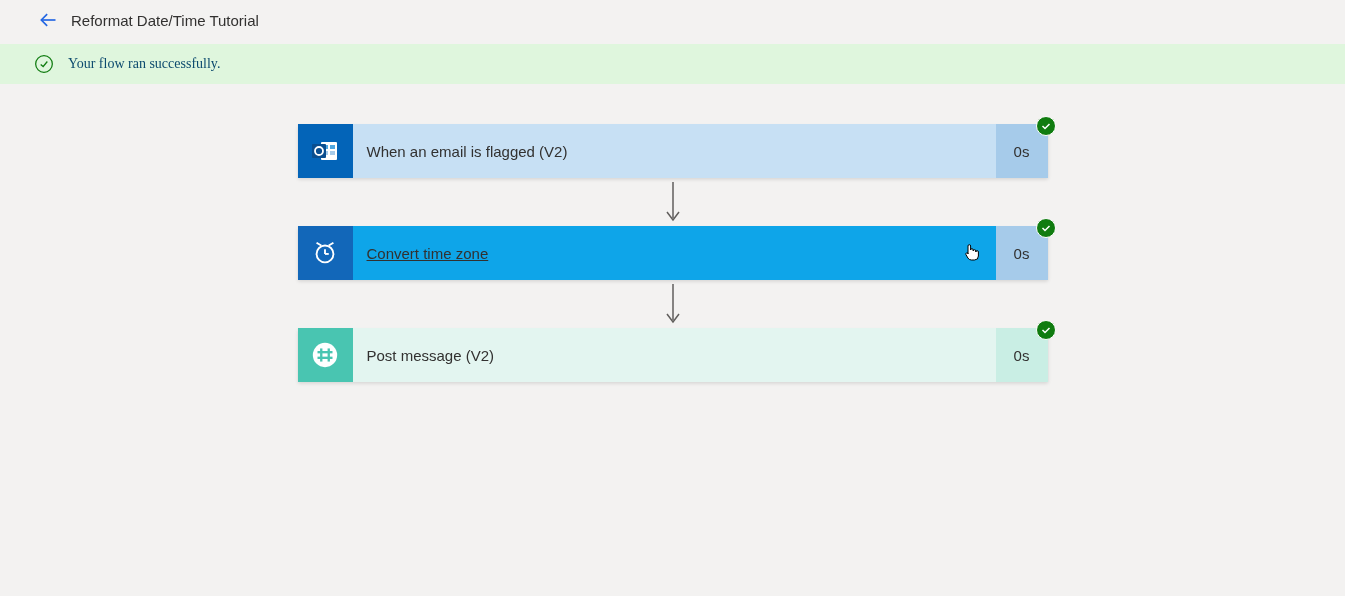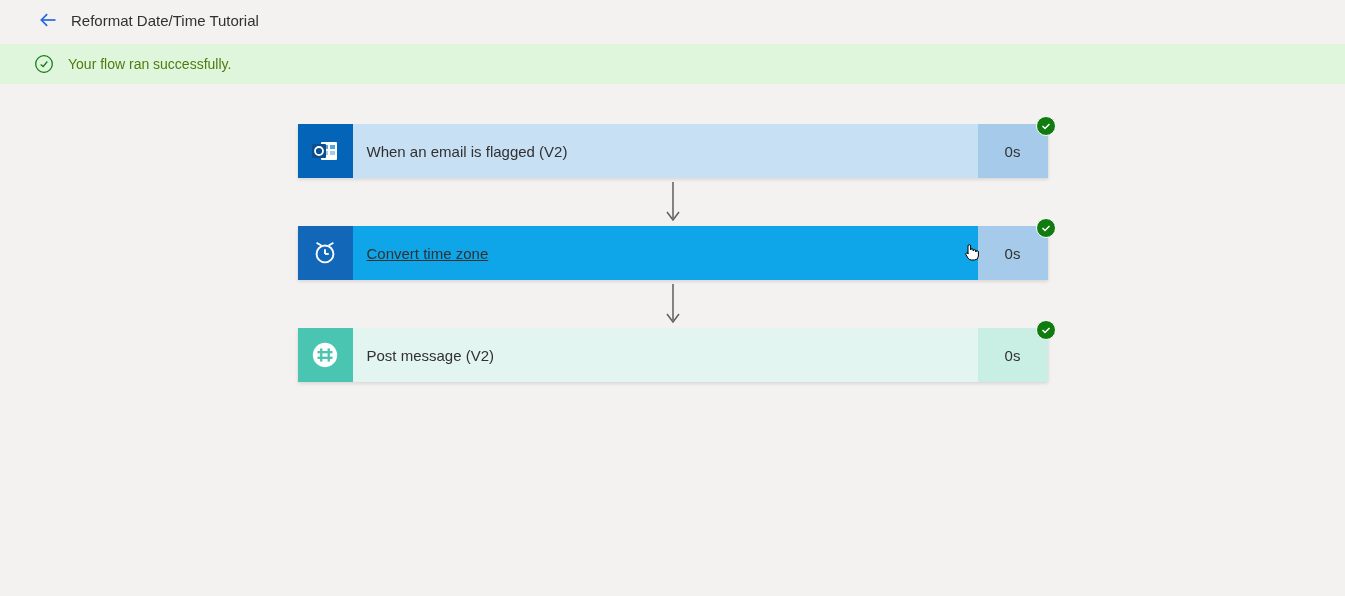--- a/index.html
+++ b/index.html
@@ -33,21 +33,22 @@
   align-items: center;
   padding: 10px 34px;
   gap: 14px;
 }
 .banner-icon {
   color: #107c10;
   display: flex;
 }
 .banner-text {
   font-size: 14px;
-  color: #4d7c0f;
+  color: #0c4a6e;
+  font-family: Liberation Serif, serif;
 }
 .canvas {
   display: flex;
   flex-direction: column;
   align-items: center;
   padding-top: 40px;
   justify-content: center;
 }
 .card {
   position: relative;
@@ -66,21 +67,21 @@
 }
 .card-title {
   flex: 1;
   display: flex;
   align-items: center;
   padding: 0 14px;
   font-size: 15px;
   color: #323130;
 }
 .card-time {
-  width: 70px;
+  width: 52px;
   display: flex;
   align-items: center;
   justify-content: center;
   font-size: 15px;
   color: #323130;
 }
 .card.outlook .card-icon { background: #0364b8; }
 .card.outlook .card-title { background: #c7e0f4; }
 .card.outlook .card-time  { background: #a6cbea; }
 .card.clock .card-icon { background: #1267b9; }

